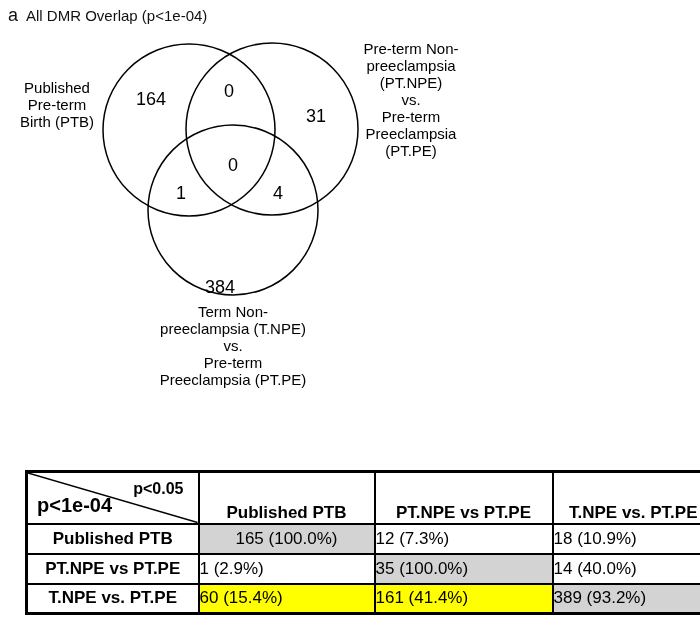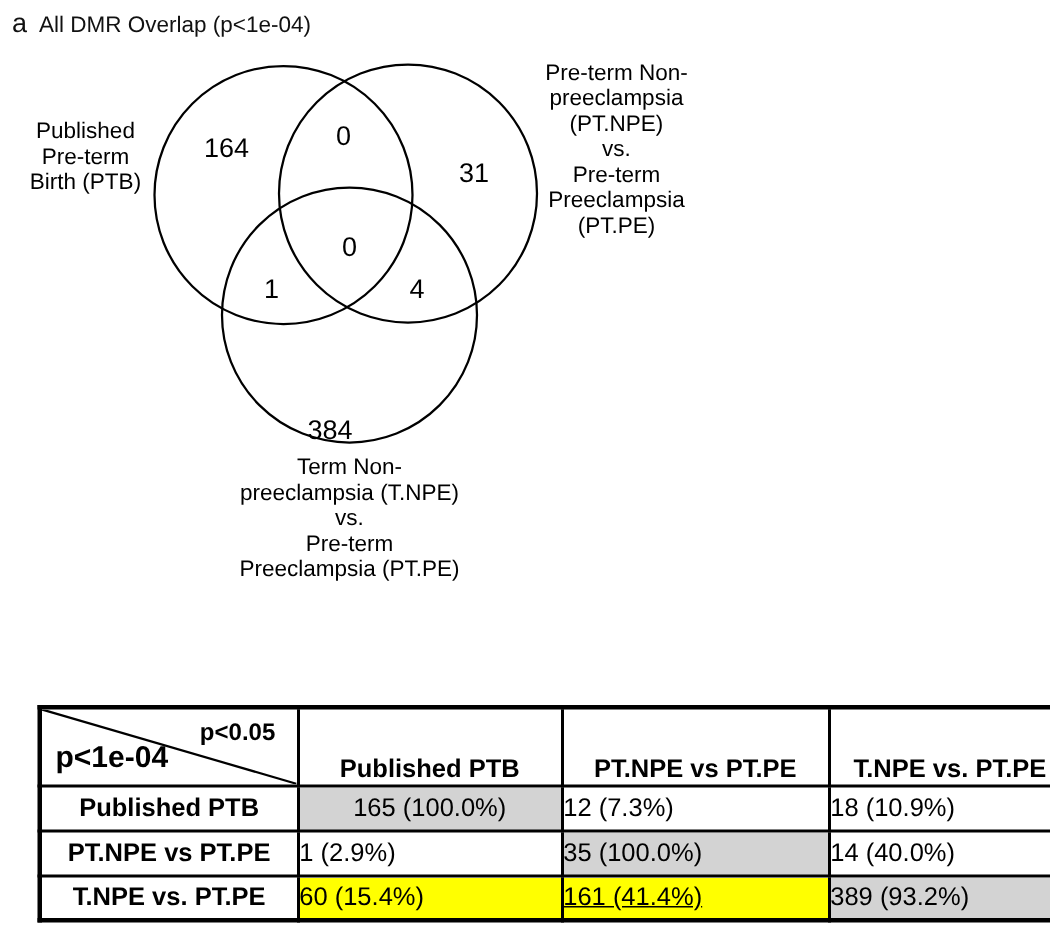--- a/index.html
+++ b/index.html
@@ -166,19 +166,19 @@
     </tr>
     <tr class="data-row">
       <th class="row-label">PT.NPE vs PT.PE</th>
       <td class="data-cell" style="background: rgb(255, 255, 255);">1 (2.9%)</td>
       <td class="data-cell" style="background: rgb(211, 211, 211);">35 (100.0%)</td>
       <td class="data-cell" style="background: rgb(255, 255, 255);">14 (40.0%)</td>
     </tr>
     <tr class="data-row">
       <th class="row-label">T.NPE vs. PT.PE</th>
       <td class="data-cell" style="background: rgb(255, 255, 0);">60 (15.4%)</td>
-      <td class="data-cell" style="background: rgb(255, 255, 0); text-decoration: underline;">161 (41.4%)</td>
+      <td class="data-cell" style="background: rgb(255, 255, 0);">161 (41.4%)</td>
       <td class="data-cell" style="background: rgb(211, 211, 211);">389 (93.2%)</td>
     </tr>
   </tbody>
     </table>
 
 </div>
 
 </body></html>

